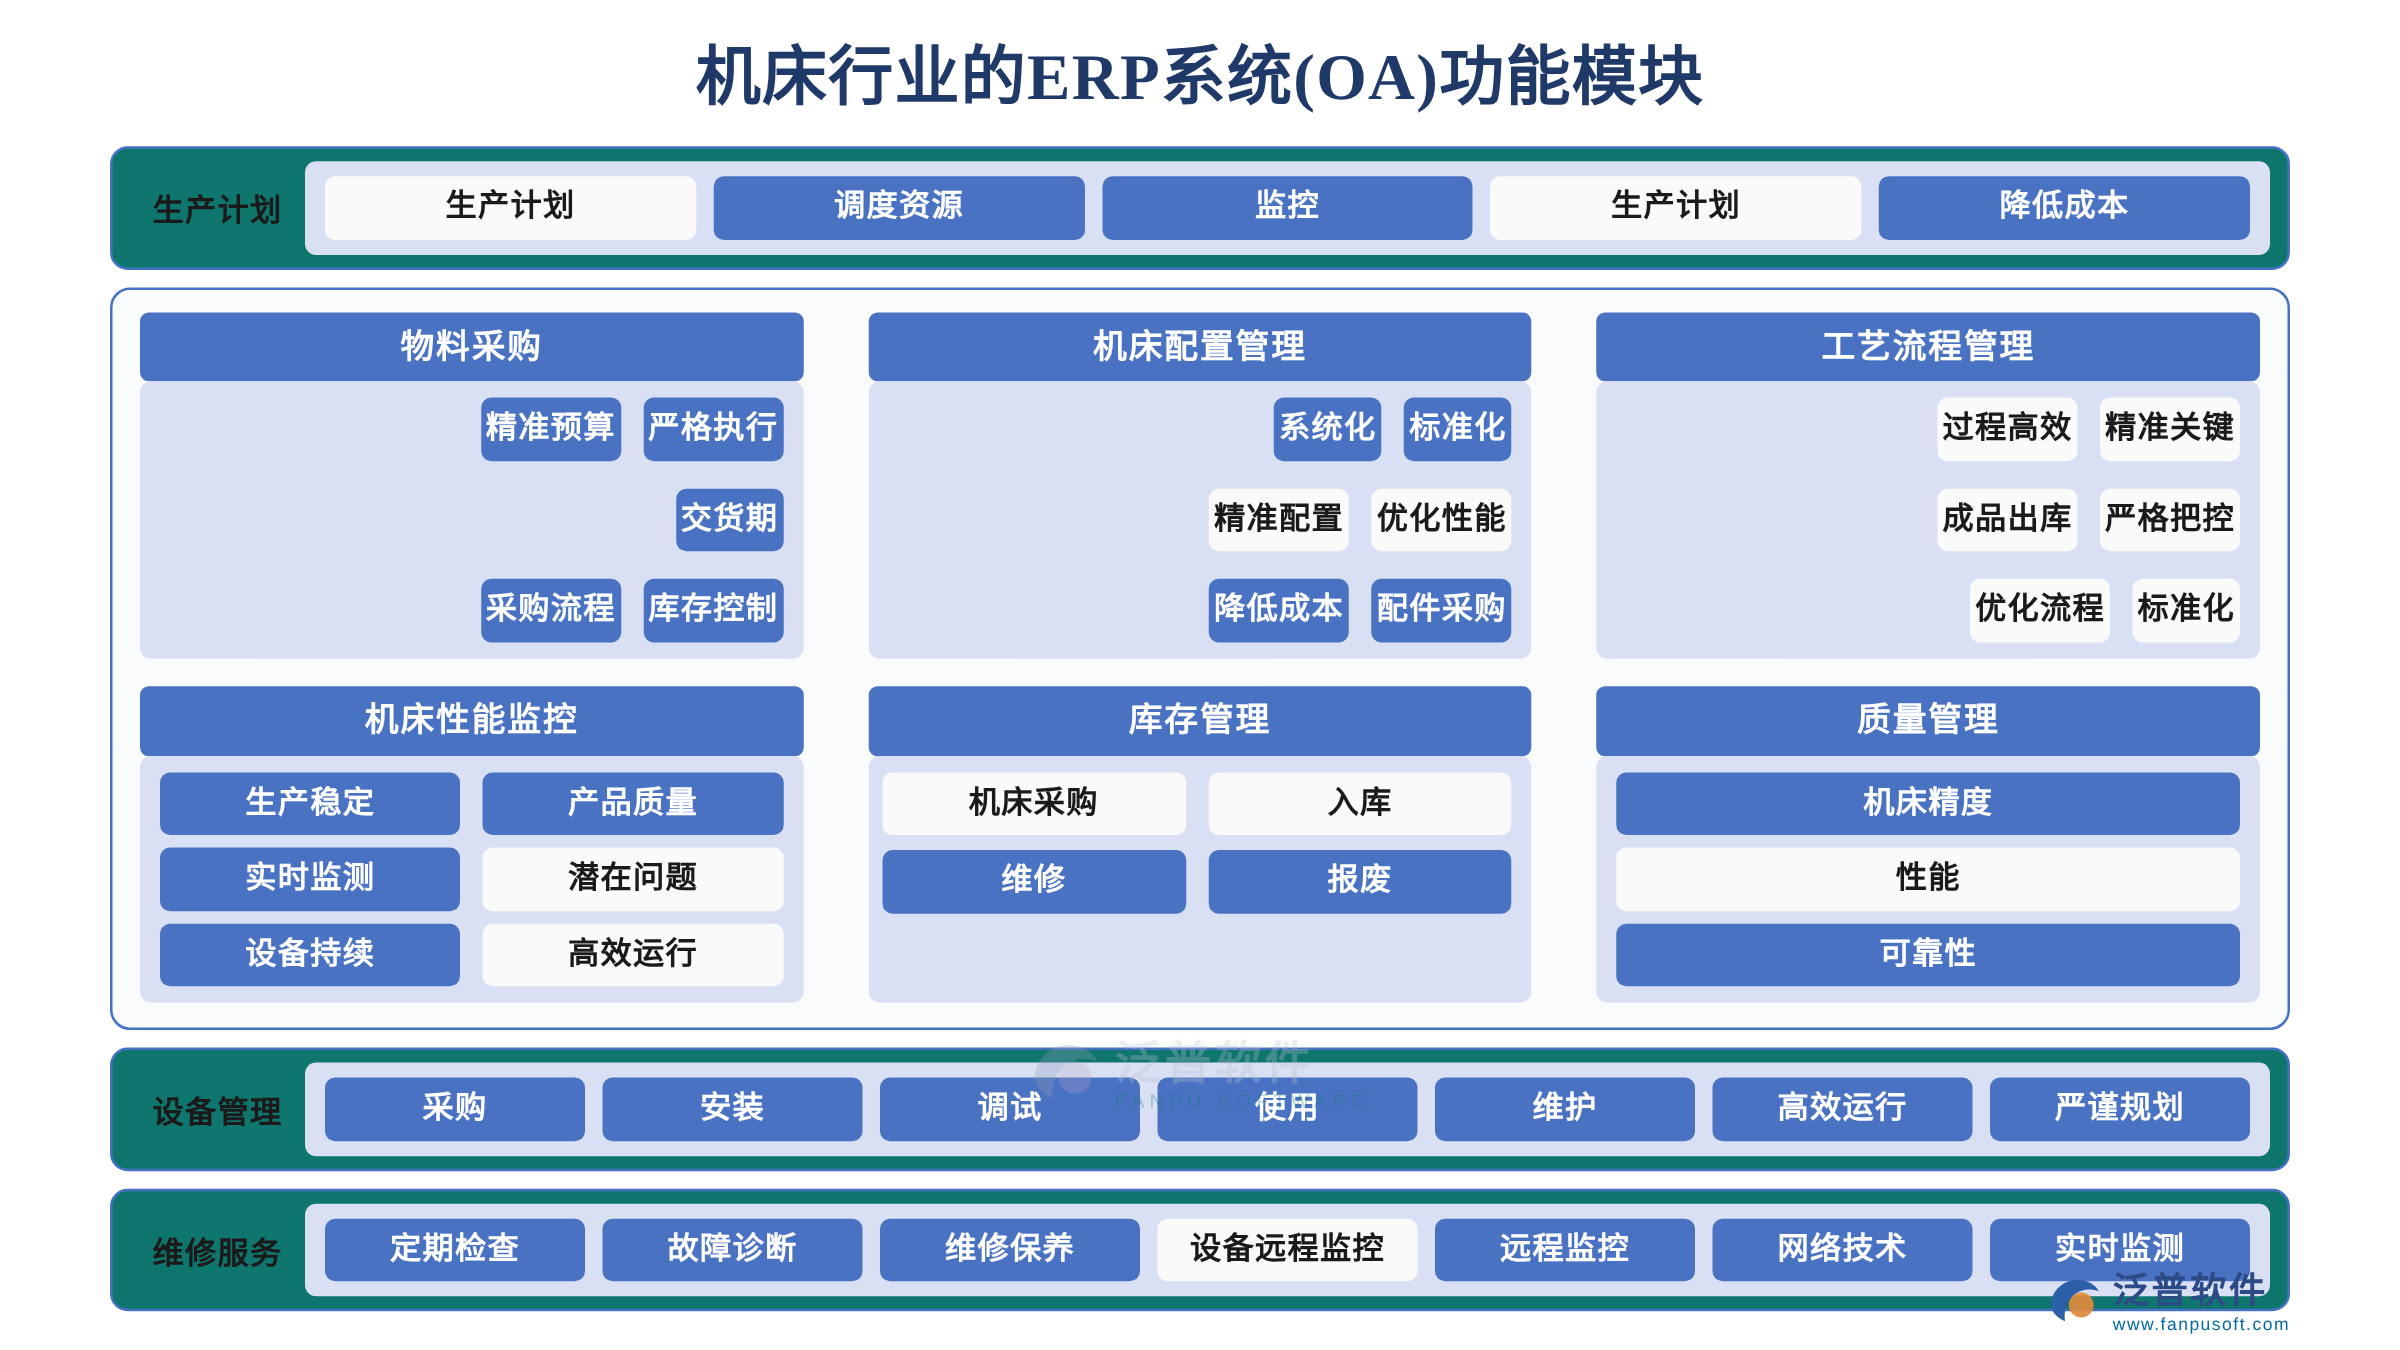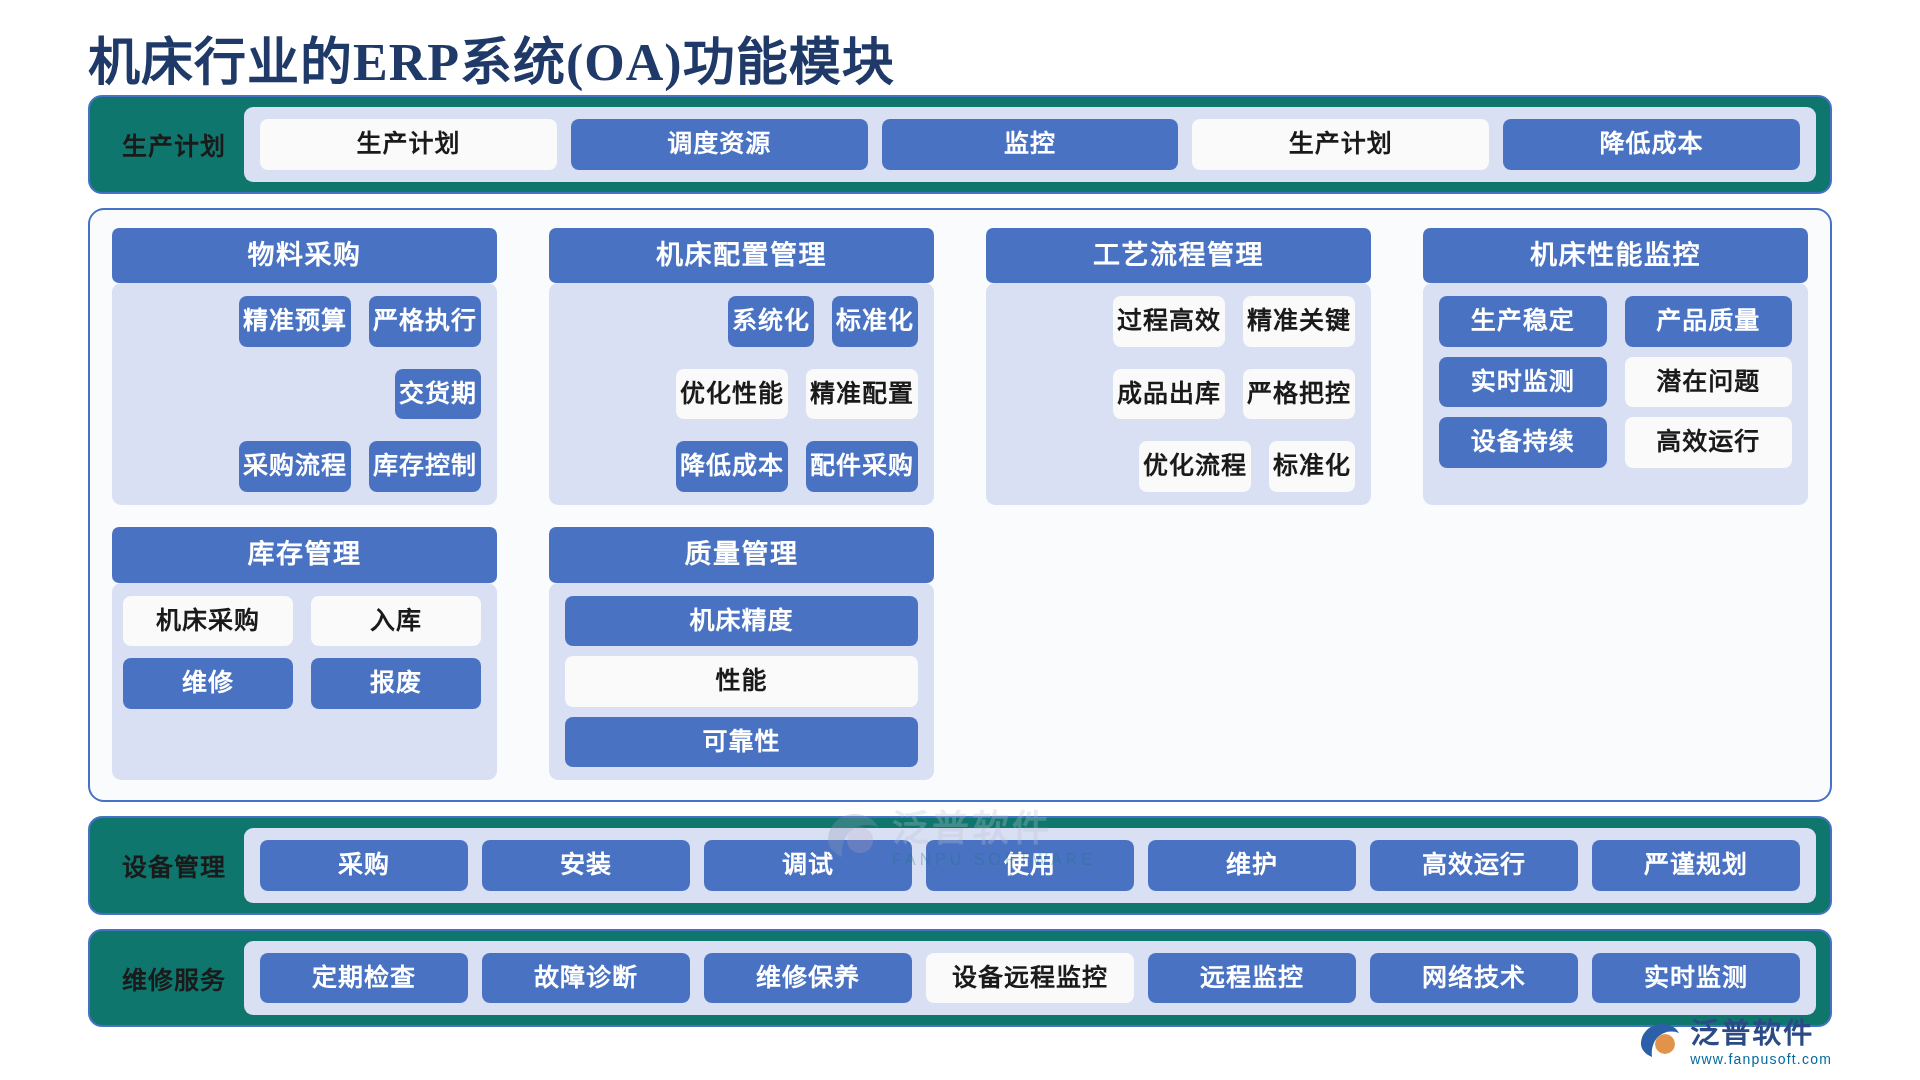--- a/index.html
+++ b/index.html
@@ -19,26 +19,27 @@
   .page {
     position: relative;
     width: 1920px;
     height: 1080px;
     box-sizing: border-box;
     padding: 0 88px;
   }
 
   
   .title {
-    text-align: left;
+    text-align: center;
     font-size: 52px;
     font-weight: bold;
     color: #1F3A68;
     letter-spacing: 1px;
     padding-top: 30px;
+    padding-bottom: 22px;
     line-height: 1.25;
     white-space: nowrap;
   }
 
   
   .band {
     border: 2.5px solid #4572C4;
     border-radius: 14px;
     background: #0f766e;
     display: flex;
@@ -95,21 +96,21 @@
     border: 2.5px solid #4572C4;
     border-radius: 16px;
     background: #FAFBFD;
     box-sizing: border-box;
     padding: 18px 22px 20px 22px;
     margin-bottom: 14px;
     position: relative;
   }
   .card-grid {
     display: grid;
-    grid-template-columns: repeat(4, 1fr);
+    grid-template-columns: repeat(3, 1fr);
     column-gap: 52px;
     row-gap: 22px;
   }
   .card {
     display: flex;
     flex-direction: column;
   }
   .card-header {
     background: #4A72C3;
     color: #ffffff;
@@ -279,22 +280,22 @@
           </div>
         </div>
         <div class="card">
           <div class="card-header">机床配置管理</div>
           <div class="card-body g2">
             <div class="card-row">
               <div class="pill blue">系统化</div>
               <div class="pill blue">标准化</div>
             </div>
             <div class="card-row">
+              <div class="pill white">精准配置</div>
               <div class="pill white">优化性能</div>
-              <div class="pill white">精准配置</div>
             </div>
             <div class="card-row">
               <div class="pill blue">降低成本</div>
               <div class="pill blue">配件采购</div>
             </div>
           </div>
         </div>
         <div class="card">
           <div class="card-header">工艺流程管理</div>
           <div class="card-body g2">

